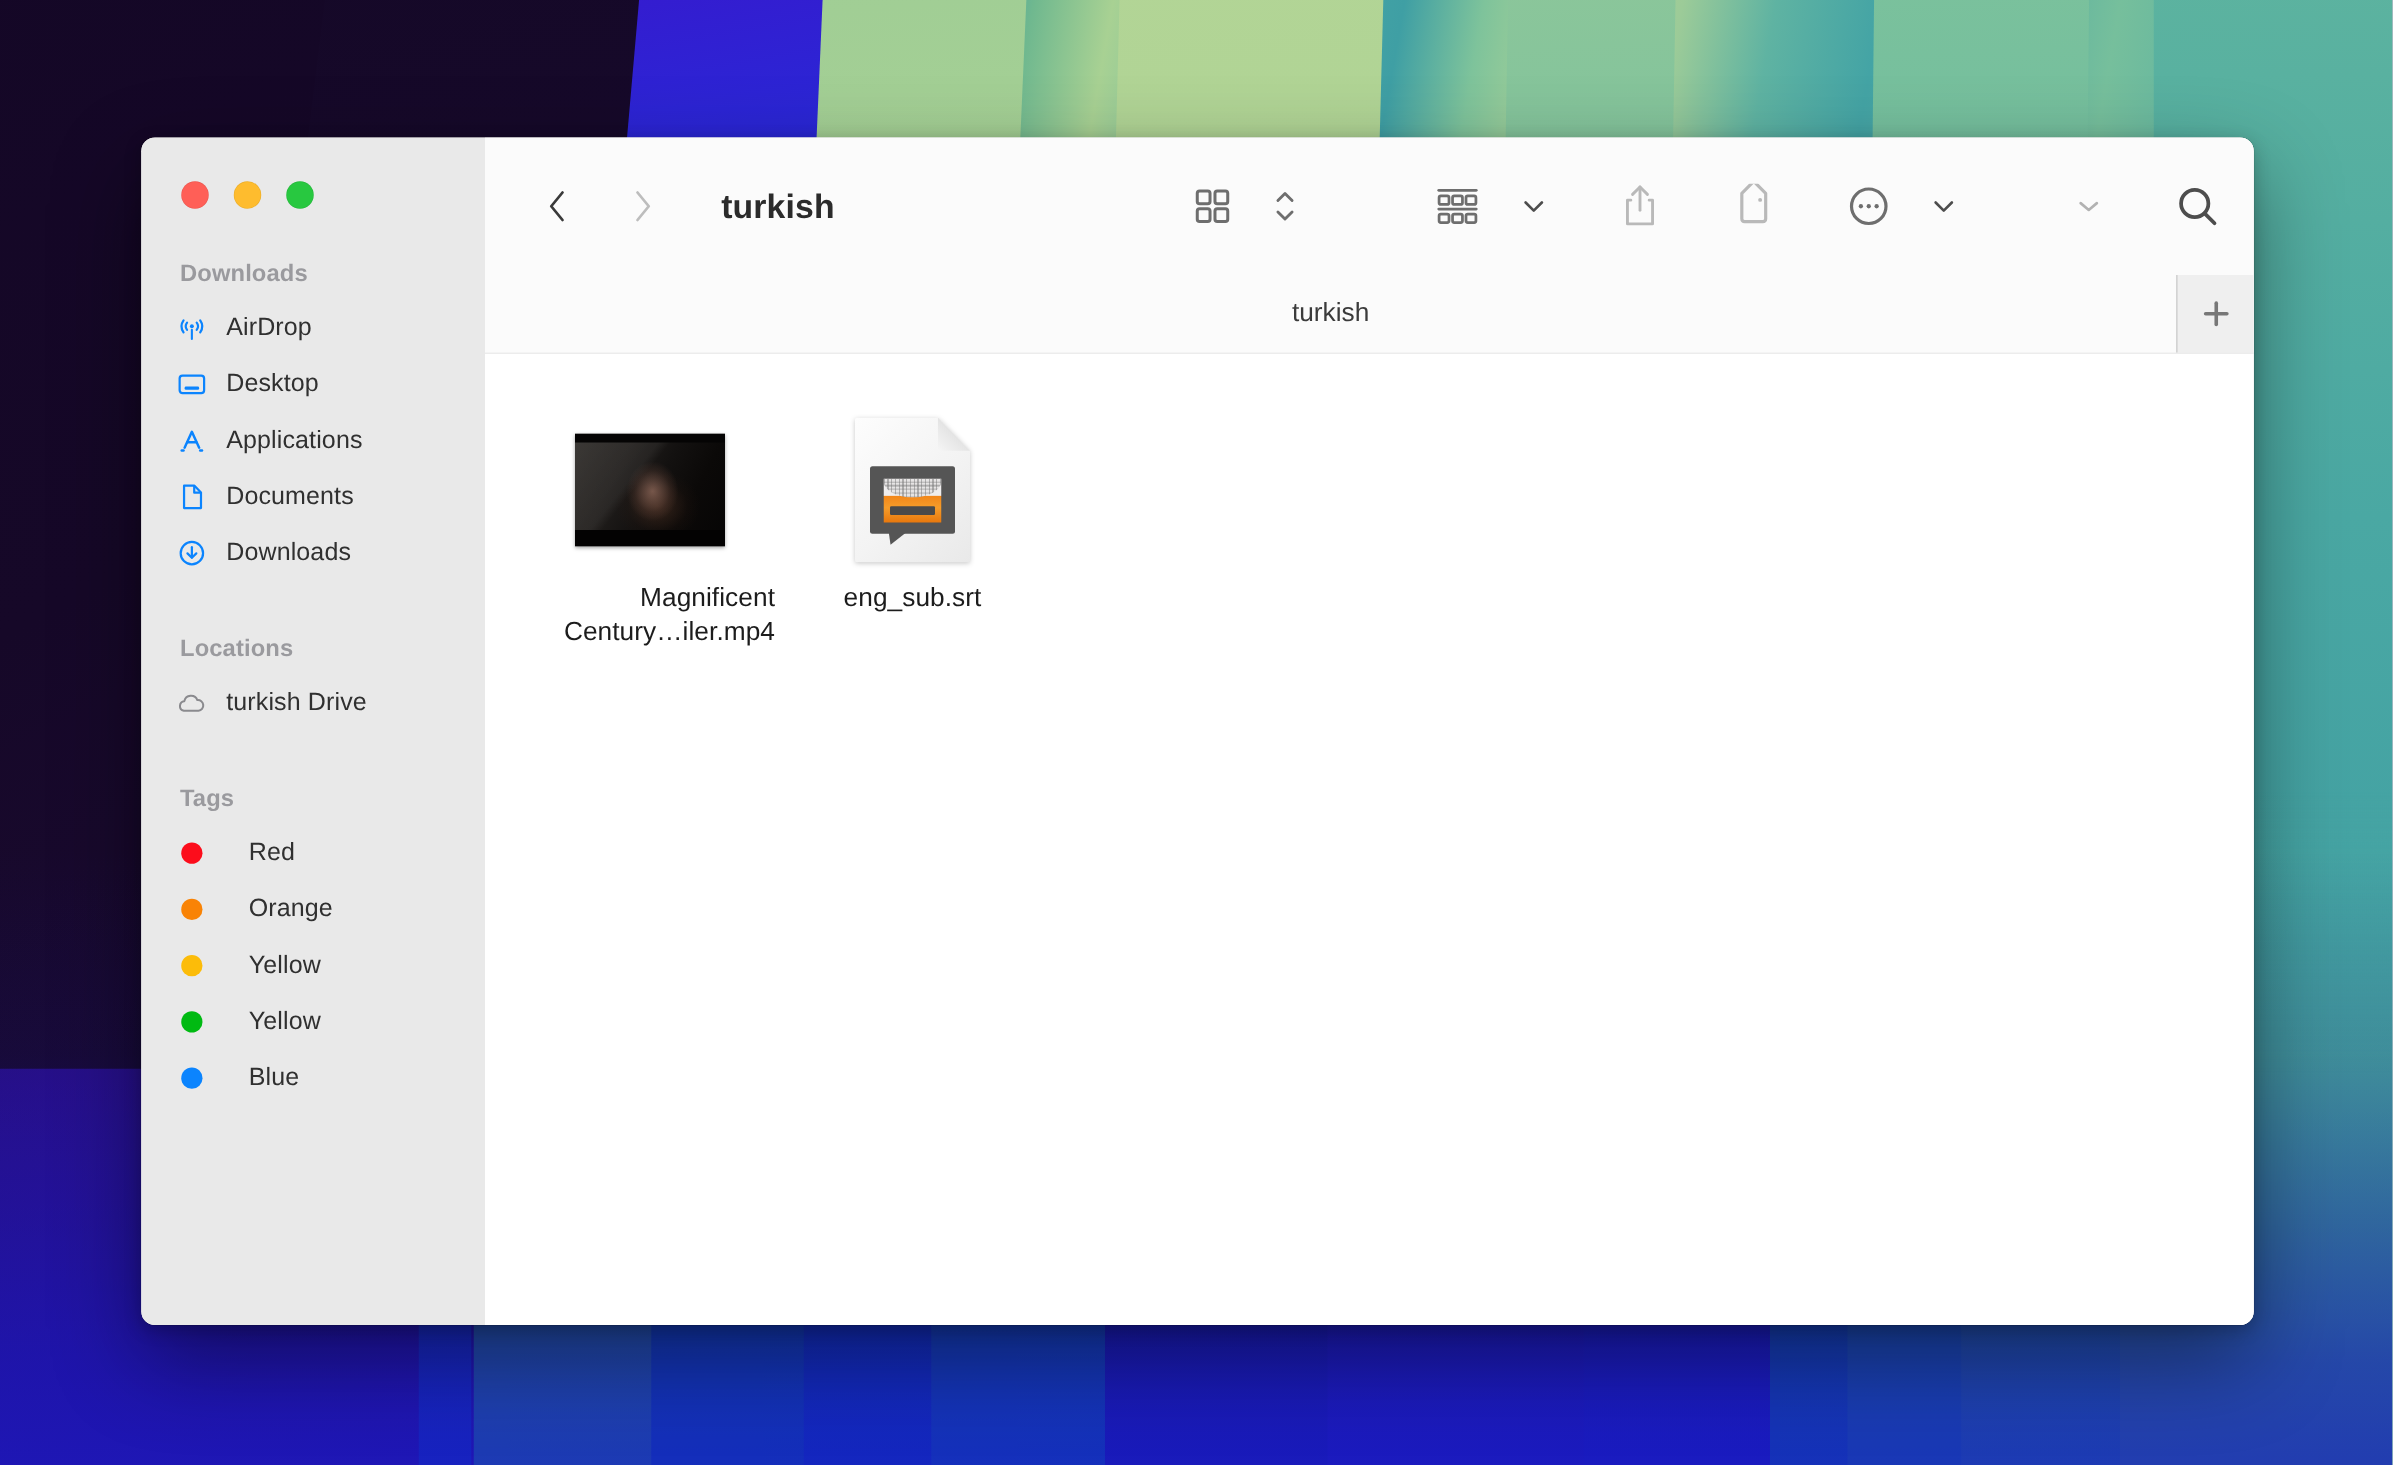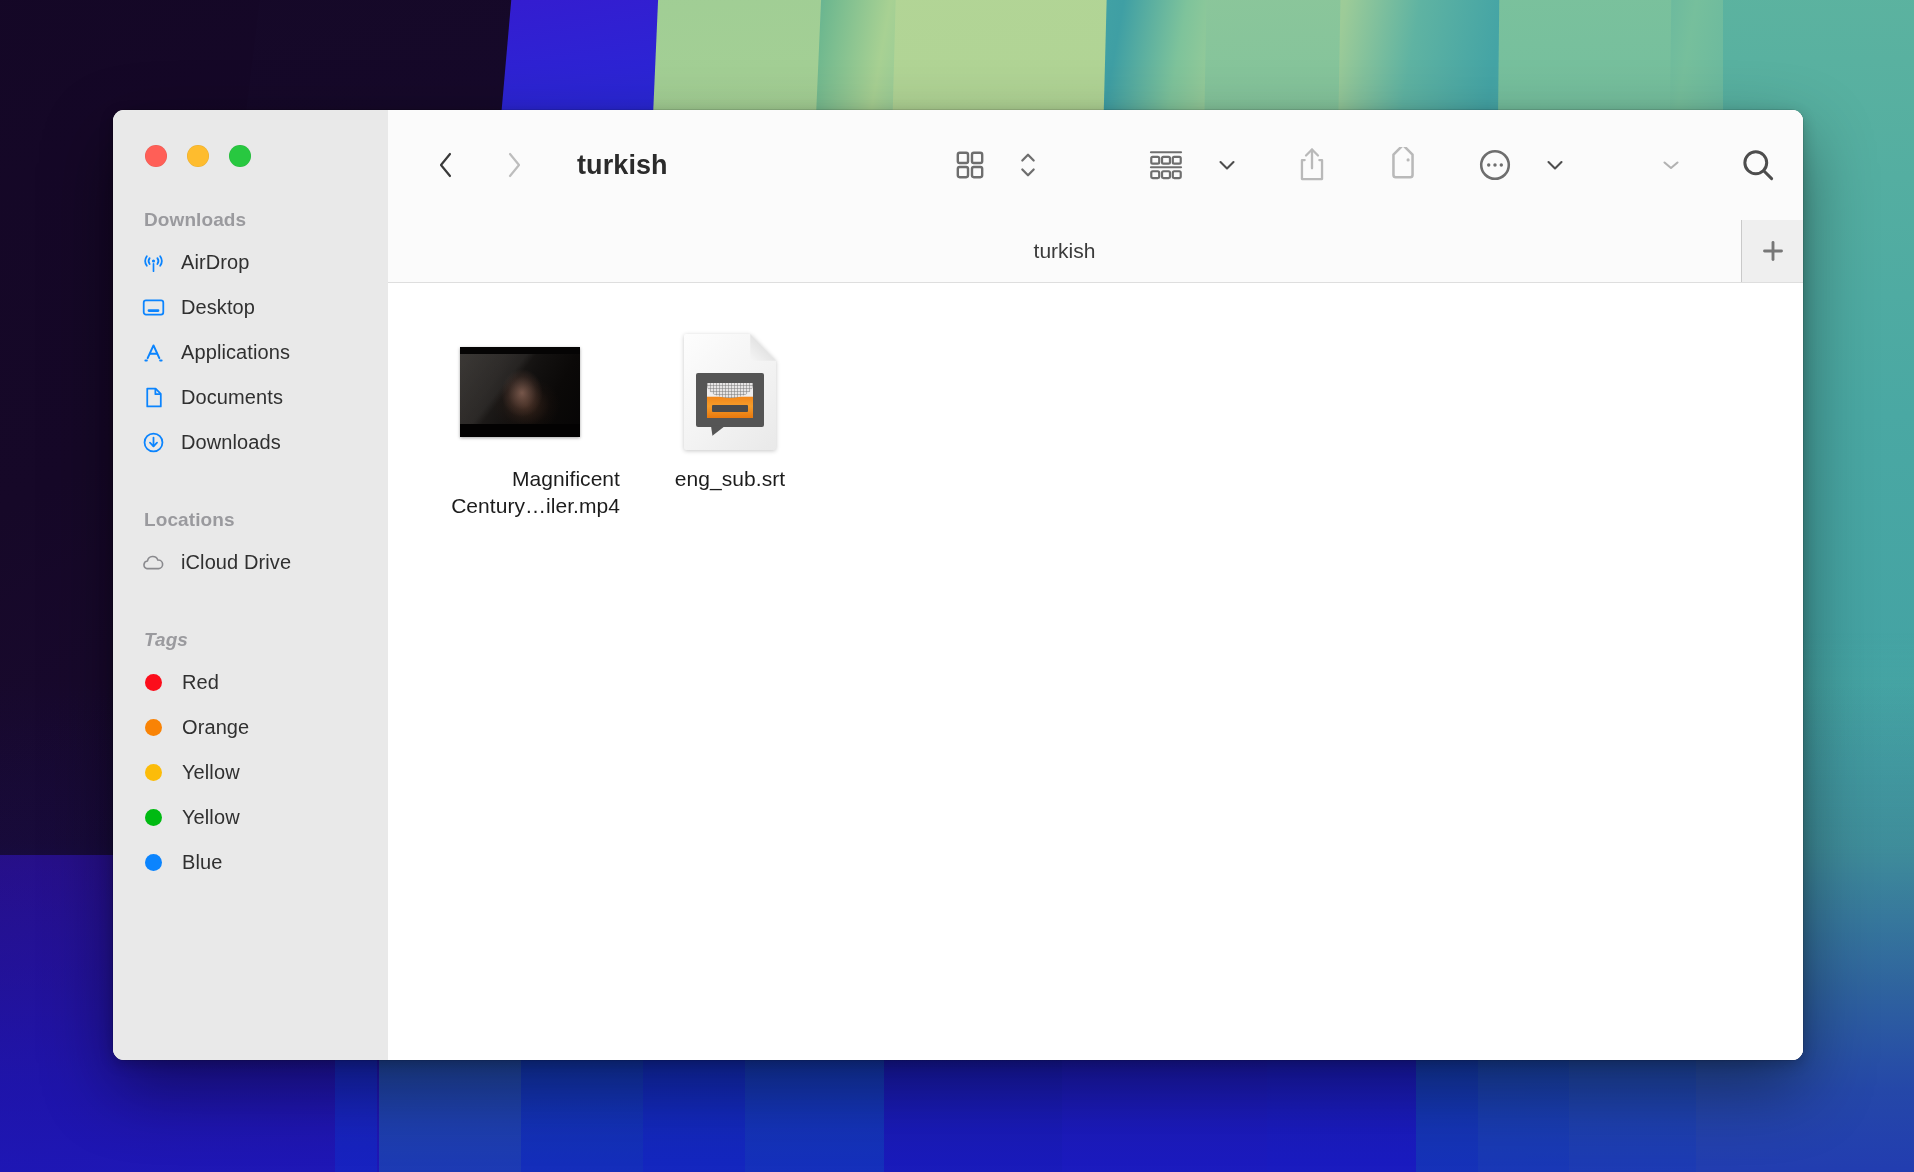--- a/index.html
+++ b/index.html
@@ -210,21 +210,21 @@
 
   .sb-section-title {
     font-size: 19px;
     font-weight: 700;
     color: #9a9a9e;
     padding: 0 0 0 31px;
     letter-spacing: 0.1px;
   }
   #sb-fav-title  { margin-top: 42px; }
   #sb-loc-title  { margin-top: 44px; }
-  #sb-tags-title { margin-top: 44px; font-style: italic; }
+  #sb-tags-title { margin-top: 44px; }
 
   .sb-list { margin-top: 9px; }
   .sb-item {
     display: flex;
     align-items: center;
     height: 45px;
     padding-left: 27px;
     gap: 15px;
     cursor: default;
   }
@@ -237,21 +237,21 @@
     font-size: 20px;
     color: #303030;
     letter-spacing: 0.1px;
     white-space: nowrap;
   }
   .tag-dot {
     width: 17px; height: 17px; border-radius: 50%;
     margin-left: 5px;
     flex: 0 0 17px;
   }
-  .sb-tag-item { gap: 20px; }
+  .sb-tag-item { gap: 37px; }
 
   
   #right-pane {
     flex: 1;
     display: flex;
     flex-direction: column;
     background: #ffffff;
     min-width: 0;
   }
 
@@ -551,21 +551,21 @@
       </div>
 
       <div id="sb-loc-title" class="sb-section-title">Locations</div>
       <div class="sb-list">
         <div class="sb-item">
           <span class="sb-icon">
             <svg width="26" height="26" viewBox="0 0 24 24" fill="none" stroke="#8a8a8e" stroke-width="1.5" stroke-linejoin="round">
               <path d="M6.5 17.2 A3.6 3.6 0 0 1 6.9 10.1 A5 5 0 0 1 16.5 9.3 A3.9 3.9 0 0 1 17.3 17.2 Z"></path>
             </svg>
           </span>
-          <span class="sb-label">iCloud Drive</span>
+          <span class="sb-label">turkish Drive</span>
         </div>
       </div>
 
       <div id="sb-tags-title" class="sb-section-title">Tags</div>
       <div class="sb-list">
         <div class="sb-item sb-tag-item">
           <span class="tag-dot" style="background:#fc0d1b"></span>
           <span class="sb-label">Red</span>
         </div>
         <div class="sb-item sb-tag-item">

